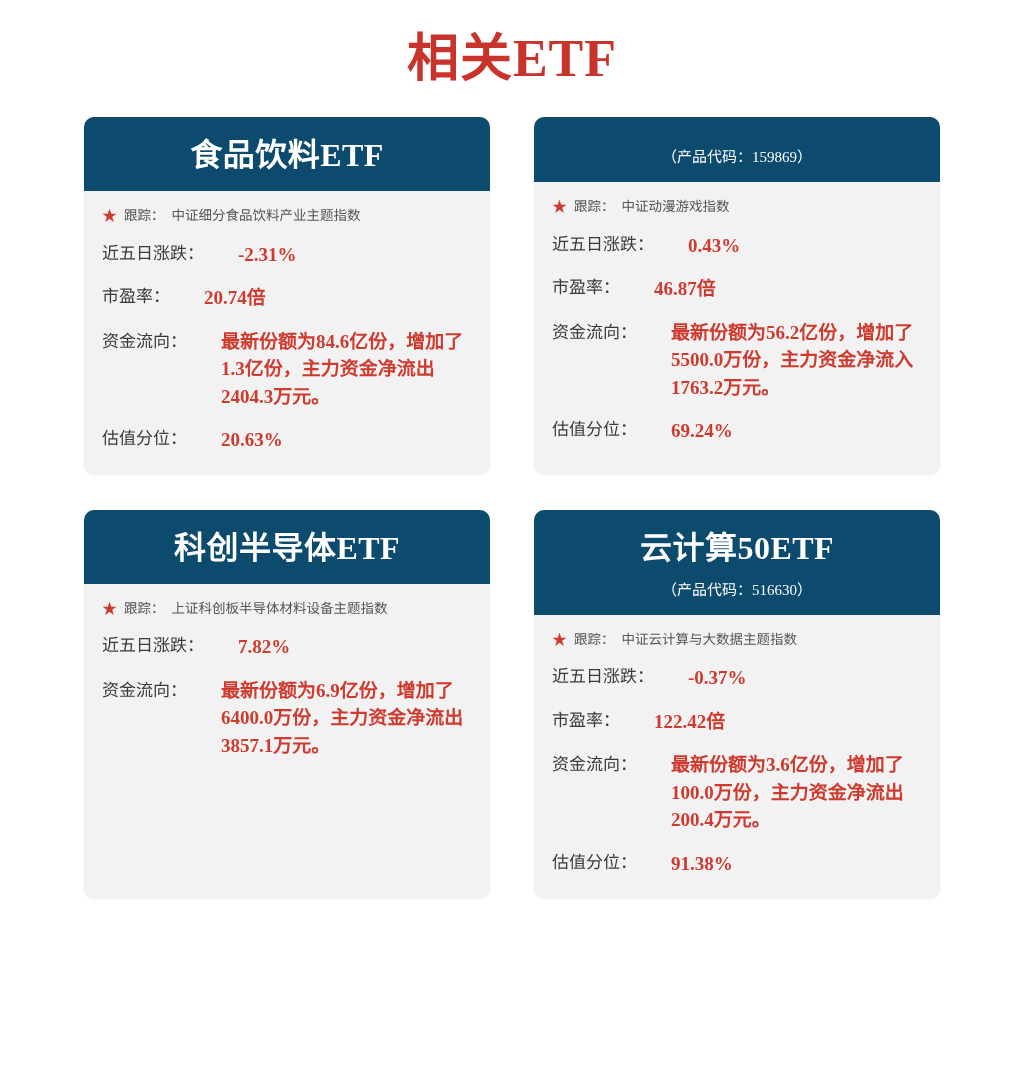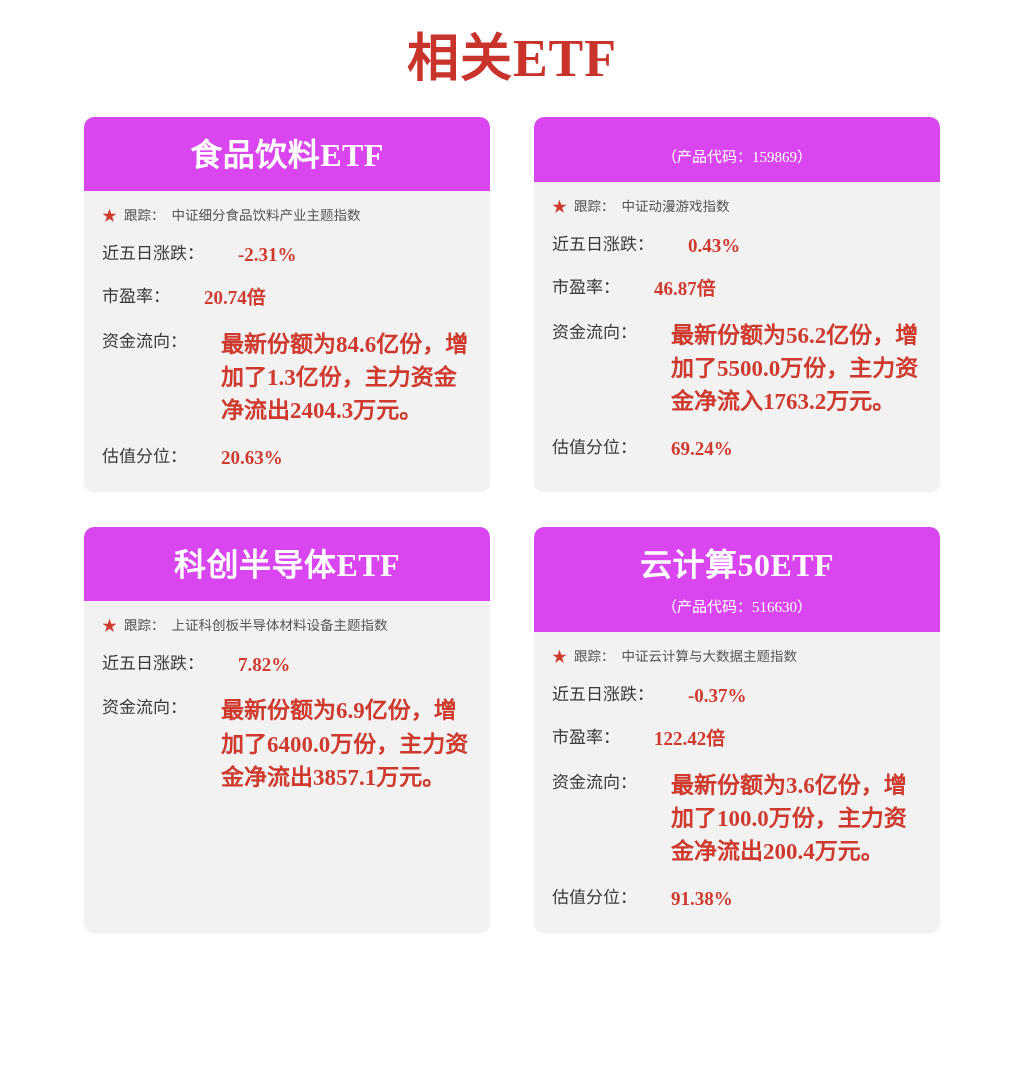--- a/index.html
+++ b/index.html
@@ -34,21 +34,21 @@
   }
   .card {
     border-radius: 10px;
     overflow: hidden;
     background: #f2f2f2;
     box-shadow: 0 1px 2px rgba(0,0,0,0.08);
     display: flex;
     flex-direction: column;
   }
   .card-header {
-    background: #d946ef;
+    background: #0c4a6e;
     color: #ffffff;
     padding: 18px 10px 16px 10px;
     text-align: center;
   }
   .card-title {
     font-size: 32px;
     font-weight: bold;
     line-height: 1.25;
     letter-spacing: 0.5px;
   }
@@ -95,21 +95,21 @@
     white-space: nowrap;
     padding-top: 1px;
   }
   .metric-value {
     color: #cf3a2e;
     font-size: 19px;
     font-weight: bold;
     margin-left: 6px;
   }
   .metric-value.flow {
-    font-size: 23px;
+    font-size: 19px;
     line-height: 1.45;
   }
   .metric.flow-row .metric-label { padding-top: 2px; }
 </style>
 </head>
 <body>
 
 <div class="page">
 
   <div class="page-title">相关ETF</div>

